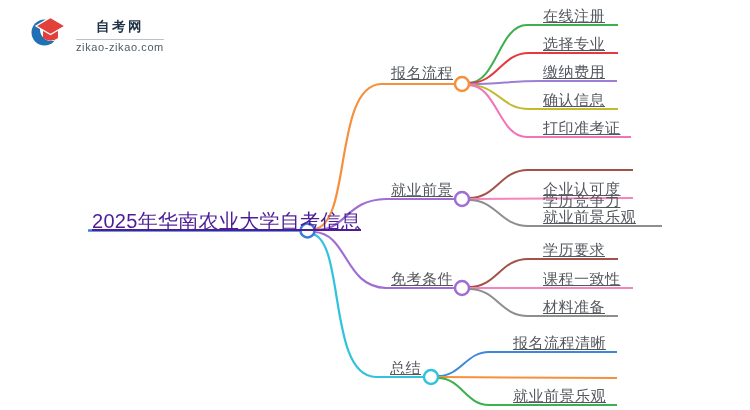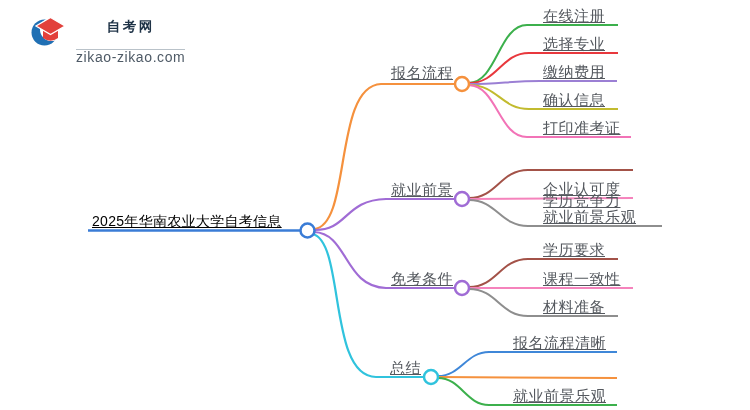--- a/index.html
+++ b/index.html
@@ -10,30 +10,30 @@
   }
   .stage{position:absolute;inset:0;width:750px;height:410px;}
   svg.wires{position:absolute;left:0;top:0;z-index:1;}
   .label{
     position:absolute;z-index:2;white-space:nowrap;
     font-size:15px;letter-spacing:0.5px;color:#54585e;line-height:18px;
     cursor:default;
     text-decoration:underline;
   }
   .root-label{
-    color:#000000;font-size:14px;letter-spacing:0.3px;
+    color:#4c1d95;font-size:20px;letter-spacing:0.3px;
   }
   
   .logo{position:absolute;left:31px;top:13px;z-index:3;display:flex;align-items:flex-start;gap:9px;}
   .logo-icon{width:36px;height:36px;display:block;}
   .logo-text{display:flex;flex-direction:column;align-items:center;margin-top:6px;}
   .site-name{font-size:13.5px;font-weight:bold;color:#1e3246;letter-spacing:2.5px;line-height:15px;}
   .site-url{
-    font-size:14px;color:#4e5a66;letter-spacing:0.6px;line-height:11px;
-    border-top:1px solid #b9c2c9;padding-top:2px;margin-top:15px;
+    font-size:11px;color:#4e5a66;letter-spacing:0.6px;line-height:11px;
+    border-top:1px solid #b9c2c9;padding-top:2px;margin-top:5px;
   }
 </style>
 </head>
 <body>
 
 <div class="stage">
 
   <div class="logo">
     <svg class="logo-icon" viewBox="0 0 36 36">
       <circle cx="13.5" cy="19.5" r="13" fill="#2070b4"></circle>

